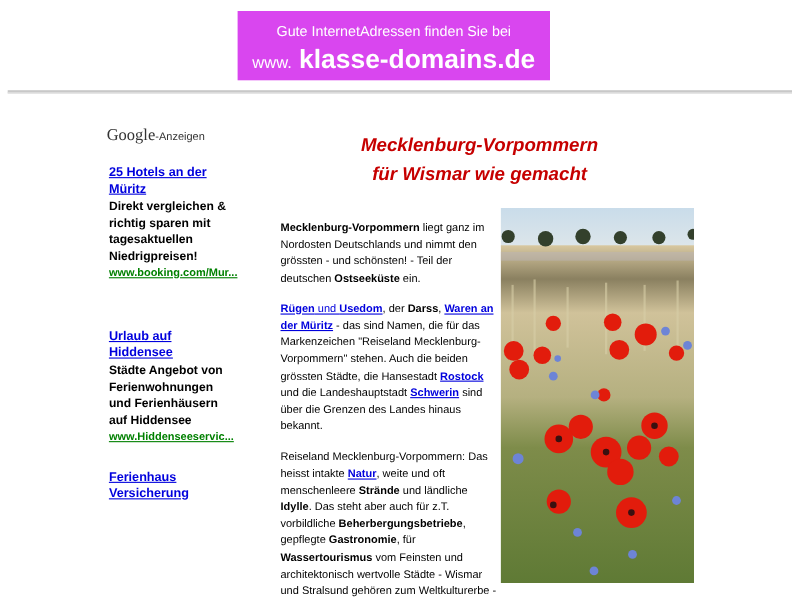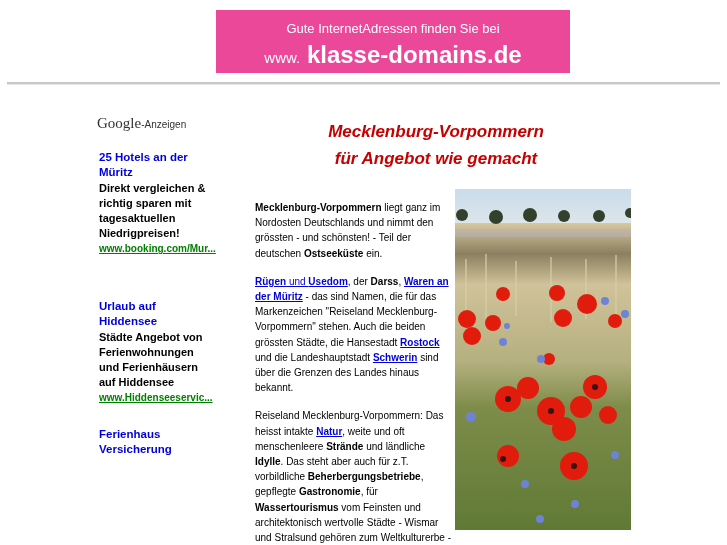--- a/index.html
+++ b/index.html
@@ -1,26 +1,26 @@
 <!DOCTYPE html>
 <html><head>
 <meta charset="utf-8">
 <style>
   html, body { margin:0; padding:0; background:#ffffff; }
   body { width:727px; height:545px; position:relative; overflow:hidden; font-family:"Liberation Sans", sans-serif; color:#000; }
-  .banner { position:absolute; left:216px; top:10px; width:354px; height:63px; background:#ec4899; color:#fff; text-align:center; text-decoration:none; }
+  .banner { position:absolute; left:216px; top:10px; width:284px; height:63px; background:#d946ef; color:#fff; text-align:center; text-decoration:none; }
   .banner .l1 { position:absolute; left:0; right:0; top:11px; font-size:13px; letter-spacing:0; }
   .banner .l2 { position:absolute; left:0; right:0; top:31px; font-size:24px; font-weight:bold; white-space:nowrap; }
   .banner .l2 .www { font-size:15px; font-weight:normal; }
   .hr { position:absolute; left:7px; top:82px; width:713px; height:2px; background:#c8c8c8; border-bottom:1px solid #e8e8e8; }
   .ads { position:absolute; left:99px; top:116px; width:110px; font-size:11px; line-height:15px; }
   .ads .google { font-family:"Liberation Serif", serif; font-size:15px; color:#333; margin-left:-2px; }
   .ads .google small { font-family:"Liberation Sans", sans-serif; font-size:10px; color:#333; }
   .ad { position:absolute; left:0; width:112px; }
-  .ad a.t { color:#0000dd; font-weight:bold; font-size:11.5px; display:block; line-height:15px; }
+  .ad a.t { color:#0000dd; font-weight:bold; font-size:11.5px; text-decoration:underline; display:block; line-height:15px; }
   .ad .d { color:#000; font-size:11px; line-height:15px; margin-top:1px;font-weight:bold; }
   .ad a.u { color:#008000; font-size:10px; text-decoration:underline; display:block; line-height:15px; white-space:nowrap;font-weight:bold; }
   .title { position:absolute; left:300px; top:118px; width:272px; text-align:center; color:#c60000; font-size:17px; font-weight:bold; font-style:italic; line-height:27px; }
   .text { position:absolute; left:237px; top:200px; width:218px; font-size:10px; line-height:15.2px; }
   .text p { margin:0 0 13px 18px; }
   .text a { color:#0000dd; font-weight:bold; text-decoration:underline; }
   .text a.plain { font-weight:normal; }
   .photo { position:absolute; left:455px; top:189px; width:176px; height:341px; overflow:hidden; }
 </style>
 </head>
@@ -48,21 +48,21 @@
     <a class="u">www.Hiddenseeservic...</a>
   </div>
 
   <div class="ad" style="top:311px">
     <a class="t">Ferienhaus Versicherung</a>
   </div>
 </div>
 
 <div class="title">
   <div>Mecklenburg-Vorpommern</div>
-  <div>für Angebot wie gemacht</div>
+  <div>für Wismar wie gemacht</div>
 </div>
 
 <div class="text">
   <p><b>Mecklenburg-Vorpommern</b><span> liegt ganz im Nordosten Deutschlands und nimmt den grössten - und schönsten! - Teil der deutschen </span><b>Ostseeküste</b><span> ein.</span></p>
 
   <p><a>Rügen</a><a class="plain"> und </a><a>Usedom</a><span>, der </span><b>Darss</b><span>, </span><a>Waren an der Müritz</a><span> - das sind Namen, die für das Markenzeichen "Reiseland Mecklenburg-Vorpommern" stehen. Auch die beiden grössten Städte, die Hansestadt </span><a>Rostock</a><span> und die Landeshauptstadt </span><a>Schwerin</a><span> sind über die Grenzen des Landes hinaus bekannt.</span></p>
 
   <p><span>Reiseland Mecklenburg-Vorpommern: Das heisst intakte </span><a>Natur</a><span>, weite und oft menschenleere </span><b>Strände</b><span> und ländliche </span><b>Idylle</b><span>. Das steht aber auch für z.T. vorbildliche </span><b>Beherbergungsbetriebe</b><span>, gepflegte </span><b>Gastronomie</b><span>, für </span><b>Wassertourismus</b><span> vom Feinsten und architektonisch wertvolle Städte - Wismar und Stralsund gehören zum Weltkulturerbe - mit niveauvollem </span><a>Kulturangebot</a><span>.</span></p>
 </div>
 

